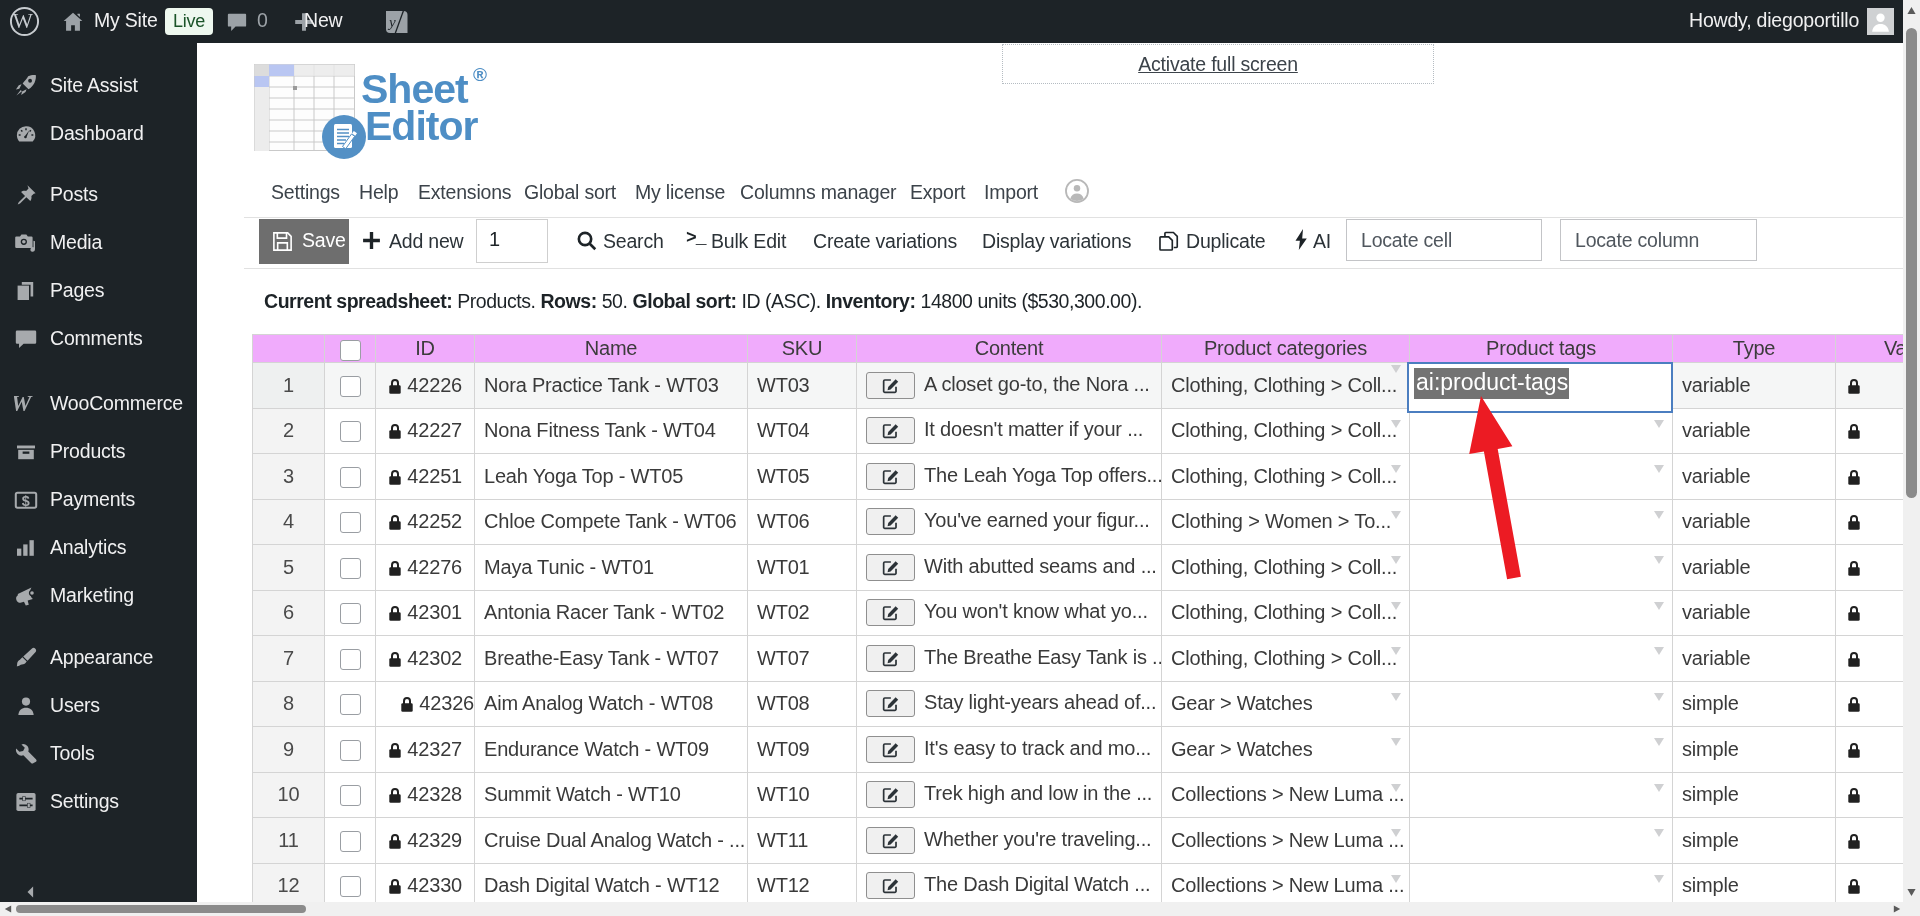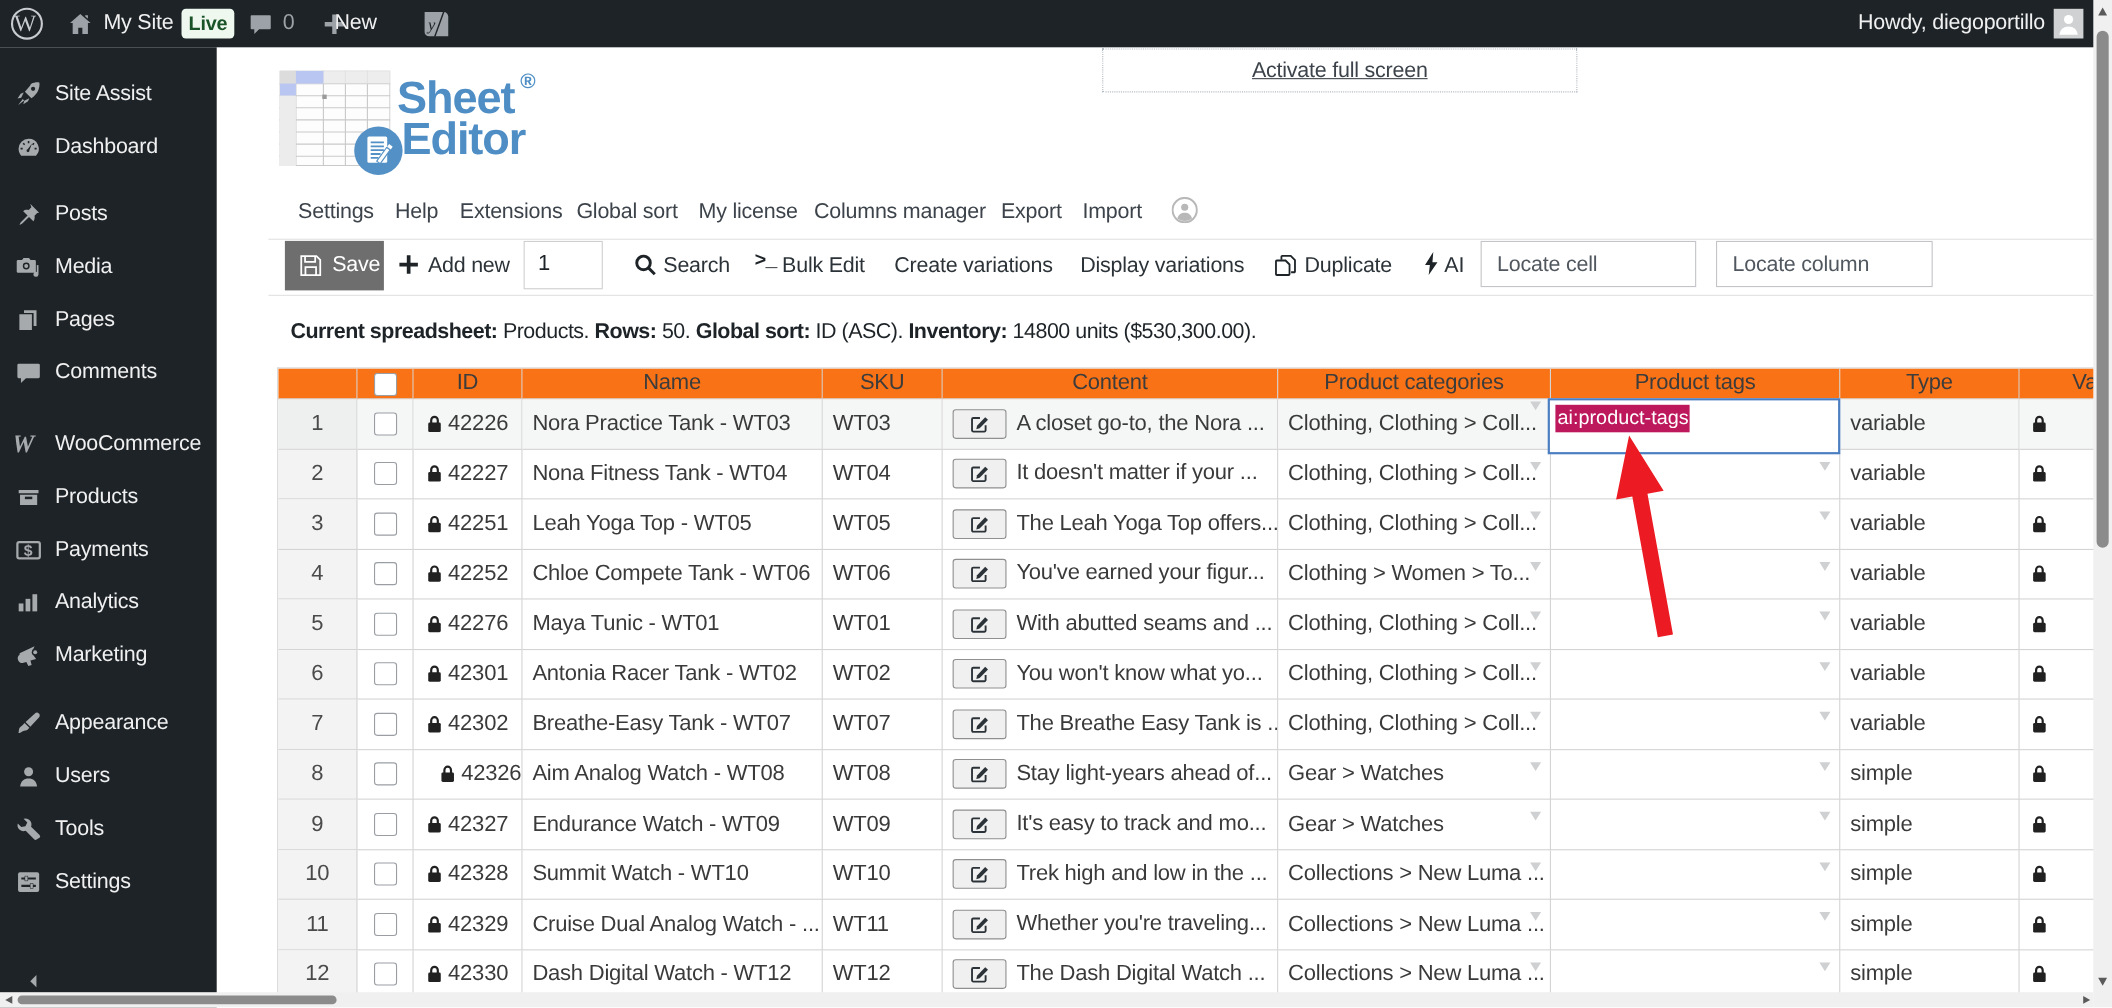--- a/index.html
+++ b/index.html
@@ -11,39 +11,39 @@
 .mi .lbl{position:absolute;left:50px;top:0}
 .mi svg{position:absolute;left:14px;top:13px}
 .ab-txt{font-size:19.5px;color:#f0f0f1}
 .menu-item{font-size:19.5px;color:#3c434a}
 .tb-txt{font-size:19.5px;color:#2c3338;white-space:nowrap}
 input::placeholder{color:#50575e;opacity:1}
 table{border-collapse:separate;border-spacing:0;table-layout:fixed}
 td,th{box-sizing:border-box;border-right:1px solid #d4d4d4;border-bottom:1px solid #d4d4d4;
  padding:0 0 0 9px;font-size:20px;color:#3a3a3a;white-space:nowrap;overflow:hidden;text-align:left;
  font-weight:normal;vertical-align:middle}
-th{background:#f97316;text-align:center;padding:0;color:#3c3c3c}
+th{background:#f0abfc;text-align:center;padding:0;color:#3c3c3c}
 td.rn{background:#f3f3f3;text-align:center;padding:0;color:#4a4a4a}
 tr.hl td{background:#f5f6f6}
 tr.hl td.rn{background:#eef0f0}
 .tri{position:absolute;width:0;height:0;border-left:5.5px solid transparent;border-right:5.5px solid transparent;border-top:8px solid #cfd0d2}
 .lock{display:inline-block;vertical-align:-3px}
 .cb{display:inline-block;width:21px;height:21px;border:1px solid #9a9ea3;border-radius:3px;background:#fff;vertical-align:-5px;box-sizing:border-box}
 </style></head><body>
 
 <div id="adminbar" class="abs">
     <svg class="abs" style="left:9px;top:6px" width="31" height="31" viewBox="0 0 32 32">
       <circle cx="16" cy="16" r="14" fill="none" stroke="#c8ccd0" stroke-width="2"></circle>
       <text x="3.8" y="23" font-family="Liberation Serif,serif" font-size="22" fill="#c8ccd0">W</text>
     </svg>
     <svg class="abs" style="left:62px;top:10px" width="22" height="24" viewBox="0 0 20 20" fill="#9ca2a7">
       <path d="M10 1.5 1.5 9h2.2v9h4.6v-5h3.4v5h4.6V9h2.2zM14 2.5h2.3v3L14 3.4z"></path>
     </svg>
     <div class="abs ab-txt" style="left:94px;top:9px">My Site</div>
-    <div class="abs" style="left:165px;top:8px;width:48px;height:27px;background:#eef8ef;border-radius:4px;text-align:center;line-height:27px;font-size:18px;color:#1a5328;font-weight:bold">Live</div>
+    <div class="abs" style="left:165px;top:8px;width:48px;height:27px;background:#eef8ef;border-radius:4px;text-align:center;line-height:27px;font-size:18px;color:#1a5328;font-weight:normal">Live</div>
     <svg class="abs" style="left:226px;top:10px" width="22" height="24" viewBox="0 0 20 20" fill="#9ca2a7">
       <path d="M2.5 2.5h15a.8.8 0 0 1 .8.8v10a.8.8 0 0 1-.8.8H8.7l-4 4v-4H2.5a.8.8 0 0 1-.8-.8v-10a.8.8 0 0 1 .8-.8z"></path>
     </svg>
     <div class="abs" style="left:257px;top:9px;font-size:19.5px;color:#9ca2a7">0</div>
     <svg class="abs" style="left:293px;top:11px" width="22" height="22" viewBox="0 0 20 20" fill="#9ca2a7">
       <path d="M8.2 2h3.6v6.2H18v3.6h-6.2V18H8.2v-6.2H2V8.2h6.2z"></path>
     </svg>
     <div class="abs ab-txt" style="left:304px;top:9px">New</div>
     <svg class="abs" style="left:383px;top:8px" width="28" height="28" viewBox="0 0 28 28">
       <path d="M3 3h17.5a4 4 0 0 1 4 4v18H7a4 4 0 0 1-4-4z" fill="#9ca2a7"></path>
@@ -560,21 +560,21 @@
           <td>simple</td>
           <td style="padding-left:11px;border-right:none"><svg class="lock" width="14" height="17" viewBox="0 0 14 17">
               <path d="M4 8V5a3 3 0 0 1 6 0V8" fill="none" stroke="#212121" stroke-width="2"></path>
               <rect x="1.3" y="7.2" width="11.4" height="8.6" rx="1.3" fill="#212121"></rect>
             </svg></td>
         </tr>
       </tbody>
     </table>
   </div>
 <div class="abs" style="left:1407px;top:362px;width:266px;height:51px;background:#fff;border:2px solid #4b7ec0;box-sizing:border-box;z-index:5">
-    <span style="position:absolute;left:5px;top:4px;background:#be185d;color:#fff;font-size:18px;letter-spacing:0;padding:1px 1px 3px 2px">ai:product-tags</span>
+    <span style="position:absolute;left:5px;top:4px;background:#737373;color:#fff;font-size:23px;letter-spacing:0;padding:1px 1px 3px 2px">ai:product-tags</span>
   </div>
 <svg class="abs" style="left:1440px;top:380px;z-index:6" width="110" height="220" viewBox="0 0 110 220">
     <polygon points="41,16 72.4,66.2 57.7,68.9 80.9,196.8 67.1,199.3 43.9,71.4 29.2,74" fill="#ec1b23"></polygon>
   </svg>
 <div class="abs" style="left:1903px;top:0;width:17px;height:916px;background:#f0f0f0;z-index:40"></div>
 <div class="abs" style="left:1906px;top:28px;width:11px;height:470px;background:#8b8b8b;border-radius:5.5px;z-index:41"></div>
 <svg class="abs" style="left:1907px;top:6px;z-index:41" width="9" height="9" viewBox="0 0 10 10">
     <path d="M5 1 9.5 9H.5z" fill="#5a5a5a"></path>
   </svg>
 <svg class="abs" style="left:1907px;top:888px;z-index:41" width="9" height="9" viewBox="0 0 10 10">

